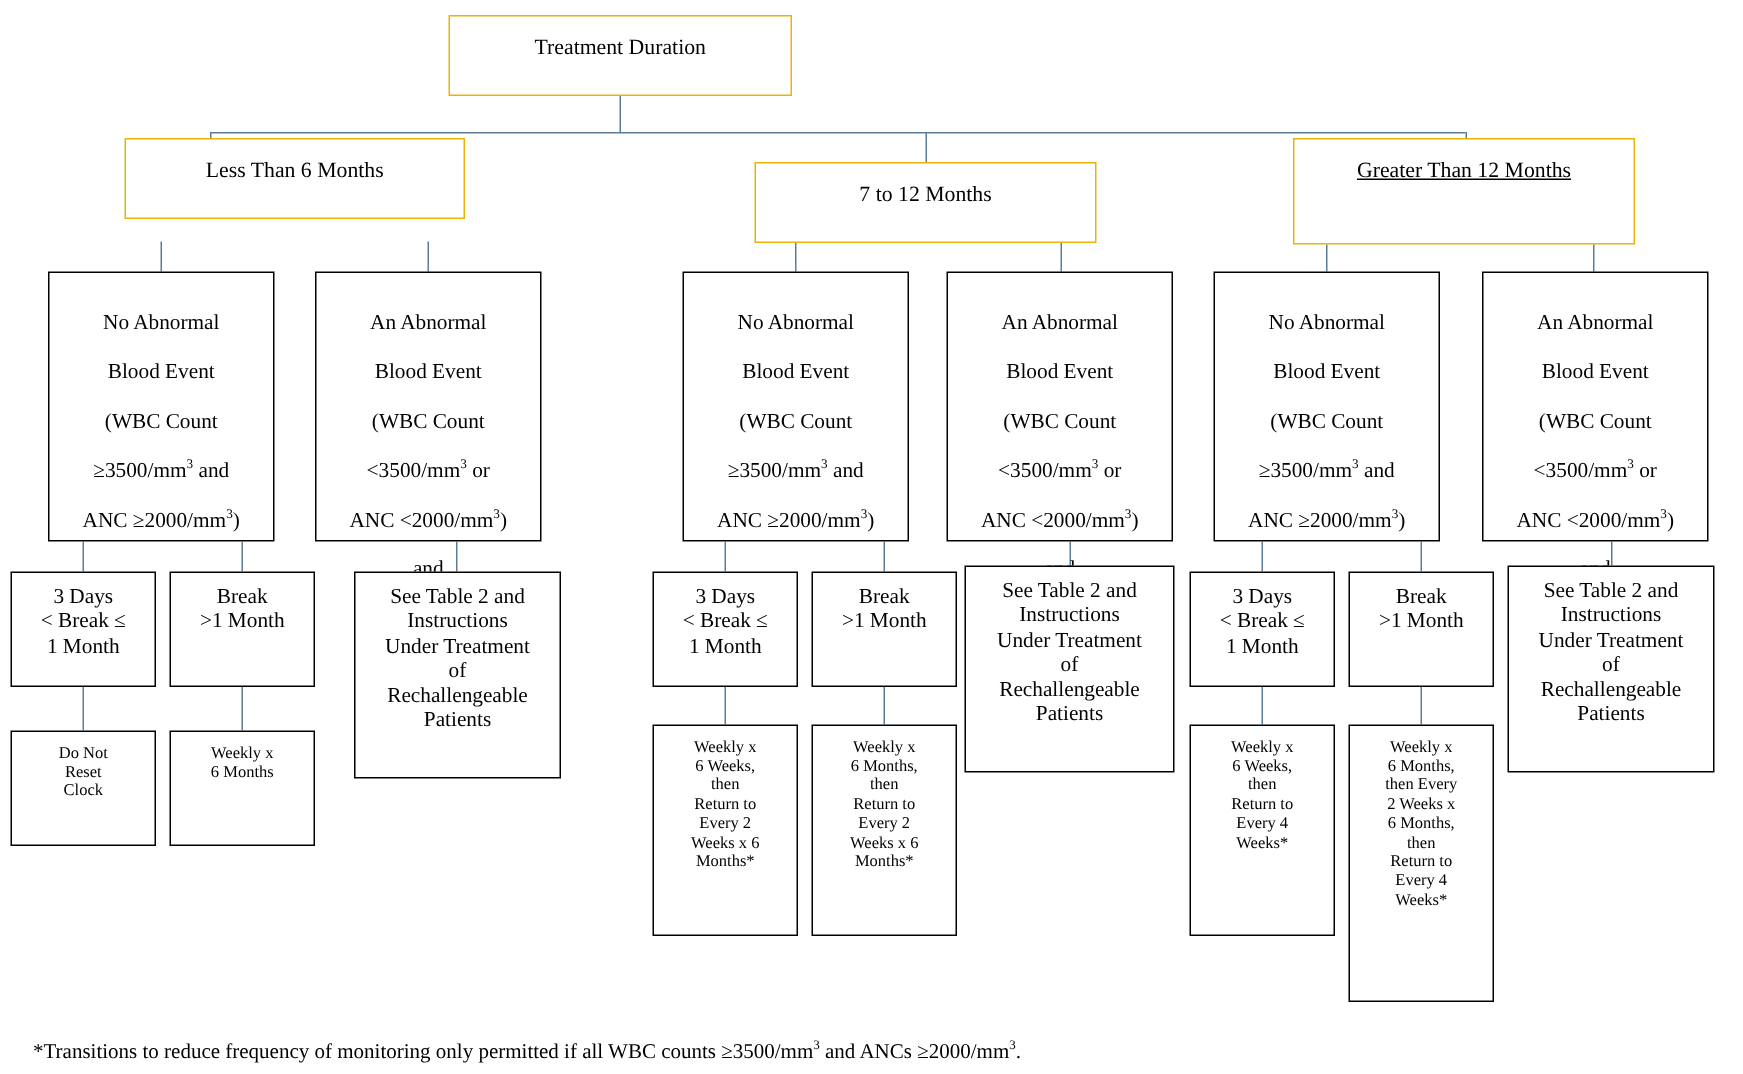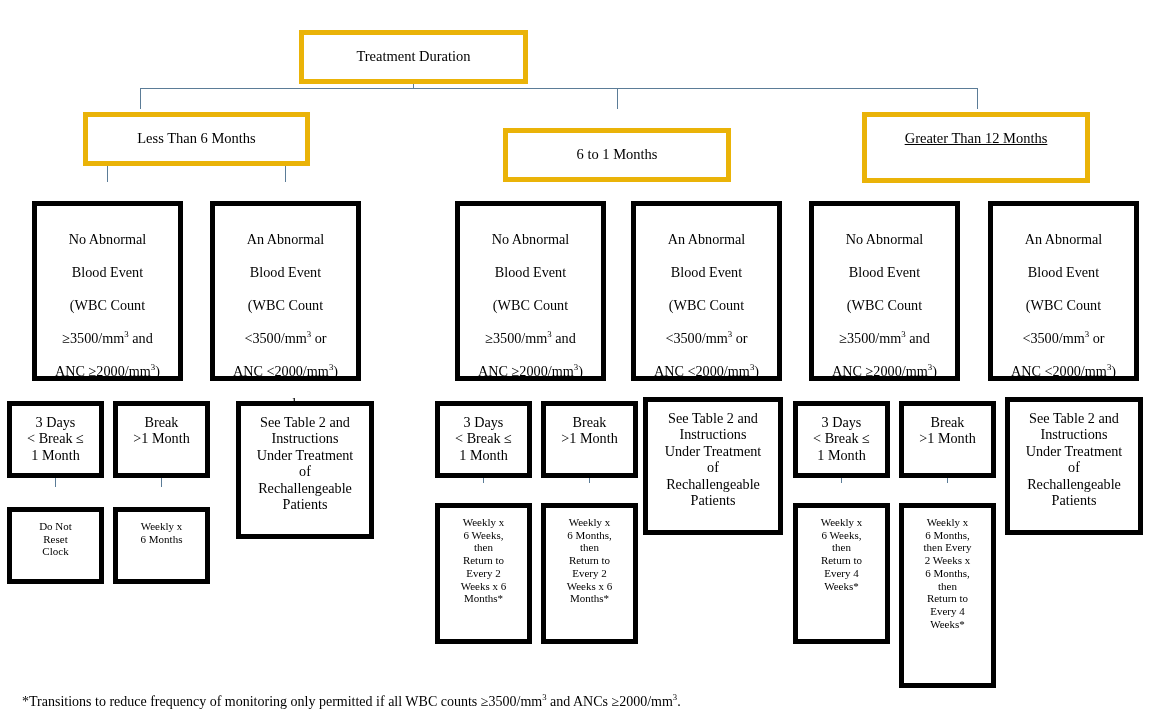--- a/index.html
+++ b/index.html
@@ -14,28 +14,27 @@
   #canvas {
     position: relative;
     width: 1162px;
     height: 716px;
     overflow: hidden;
     background: #ffffff;
   }
   .node {
     position: absolute;
     box-sizing: border-box;
-    border: 5px solid #eab308;
+    border: 1px solid #eab308;
     background: #ffffff;
     text-align: center;
     line-height: 1.155;
     padding-top: 5px;
     white-space: pre-line;
     z-index: 2;
-    margin-top: 20px;
   }
   .node.blk { border-color: #000000; }
   .node.root { font-size: 14.5px; padding-top: 13px; }
   .node.level2 { font-size: 14.5px; padding-top: 13px; }
   .node.level3 { font-size: 14.2px; padding-top: 9px; }
   .node.level4 { font-size: 14.2px; padding-top: 8px; }
   .node.level5 { font-size: 11px; padding-top: 8px; }
   .node sup {
     font-size: 0.62em;
     vertical-align: super;
@@ -102,21 +101,21 @@
   <div class="conn v" style="left:947px; top:361px; height:20px;"></div>
 
   <div class="conn v" style="left:1074px; top:361px; height:16px;"></div>
 
   <div class="conn v" style="left:841px; top:458px; height:25px;"></div>
   <div class="conn v" style="left:947px; top:458px; height:25px;"></div>
 
   <div class="node root" style="left:299px; top:10px; width:229px; height:54px;">Treatment Duration</div>
 
   <div class="node level2" style="left:83px; top:92px; width:227px; height:54px;">Less Than 6 Months</div>
-  <div class="node level2" style="left:503px; top:108px; width:228px; height:54px;">6 to 1 Months</div>
+  <div class="node level2" style="left:503px; top:108px; width:228px; height:54px;">7 to 12 Months</div>
   <div class="node level2" style="left:862px; top:92px; width:228px; height:71px;text-decoration:underline;">Greater Than 12 Months</div>
 
   <div class="node blk level3" style="left:32px; top:181px; width:151px; height:180px;">
     <span>No Abnormal</span><br>
     <span>Blood Event</span><br>
     <span>(WBC Count</span><br>
     <span>≥3500/mm</span><sup>3</sup><span> and</span><br>
     <span>ANC ≥2000/mm</span><sup>3</sup><span>)</span>
   </div>
 

